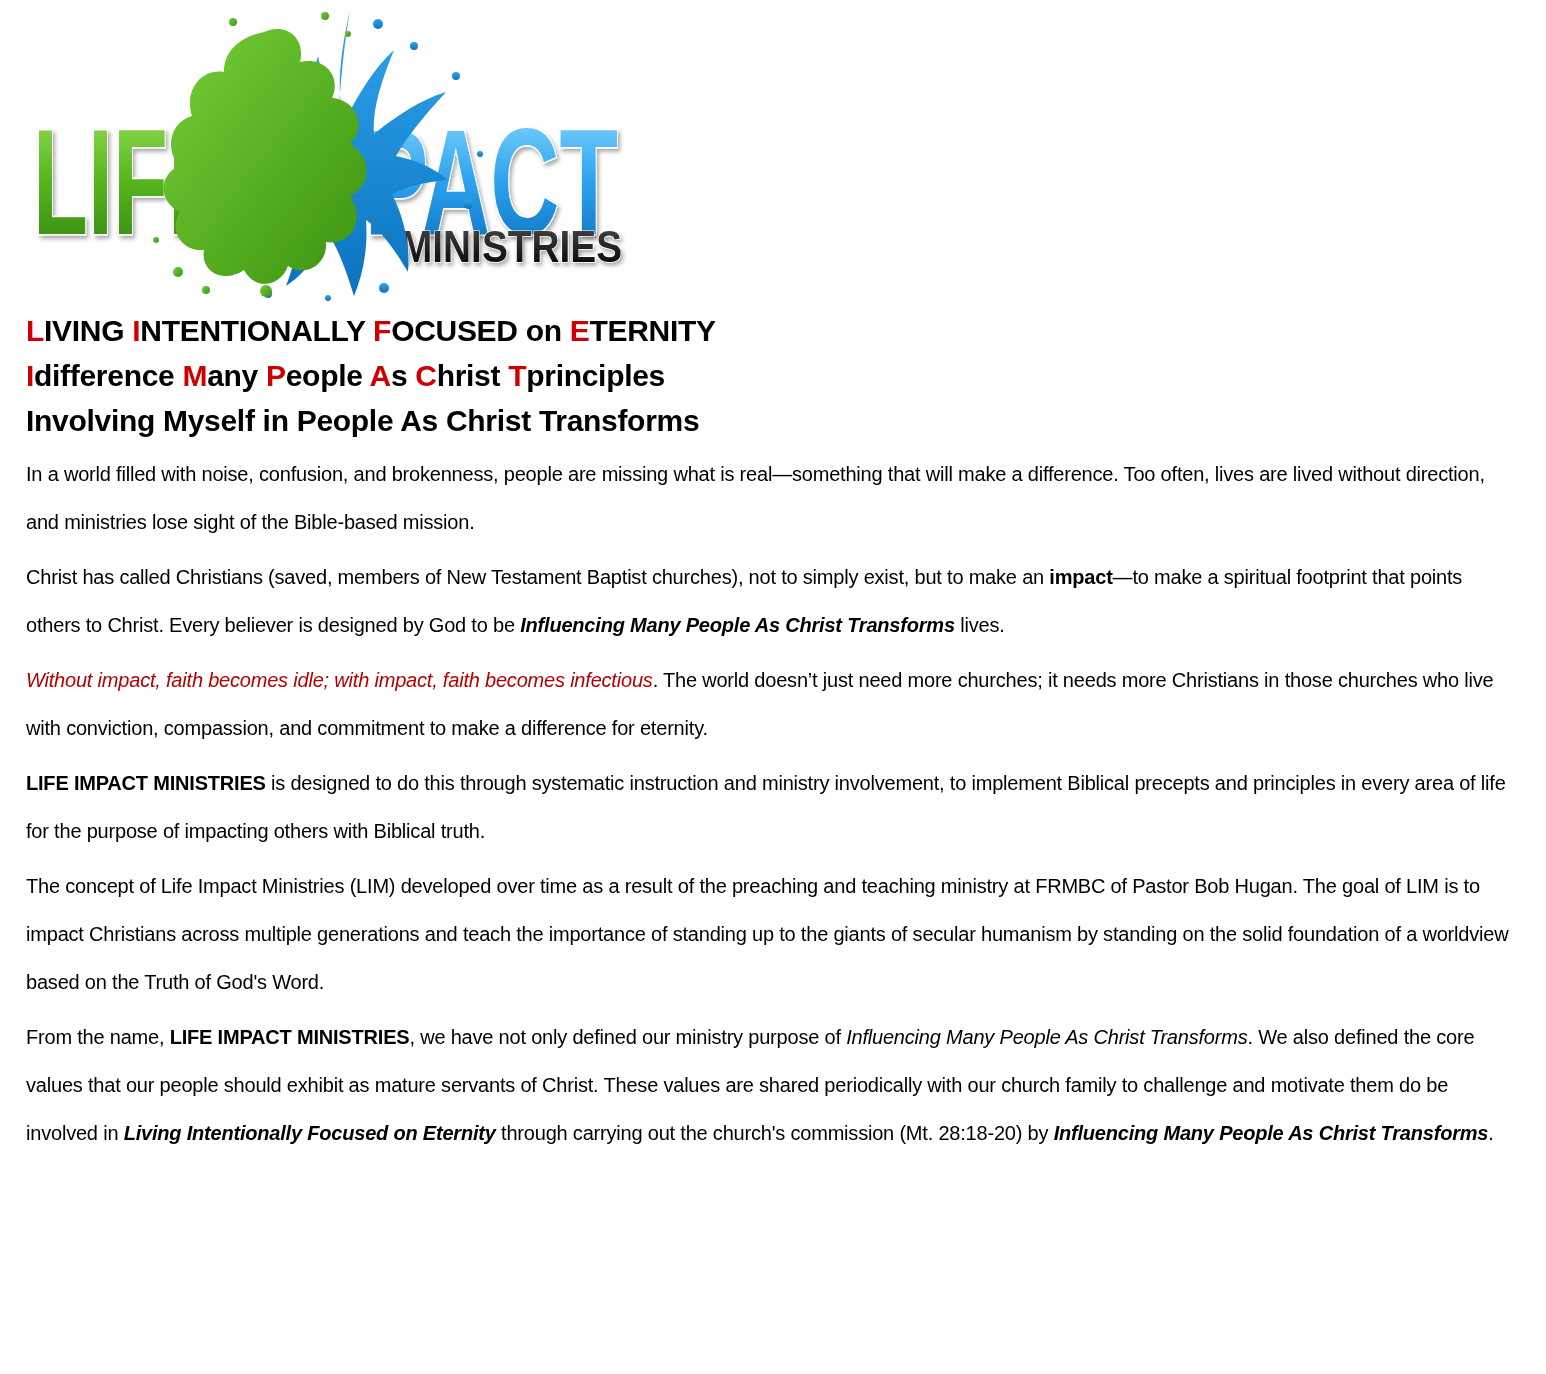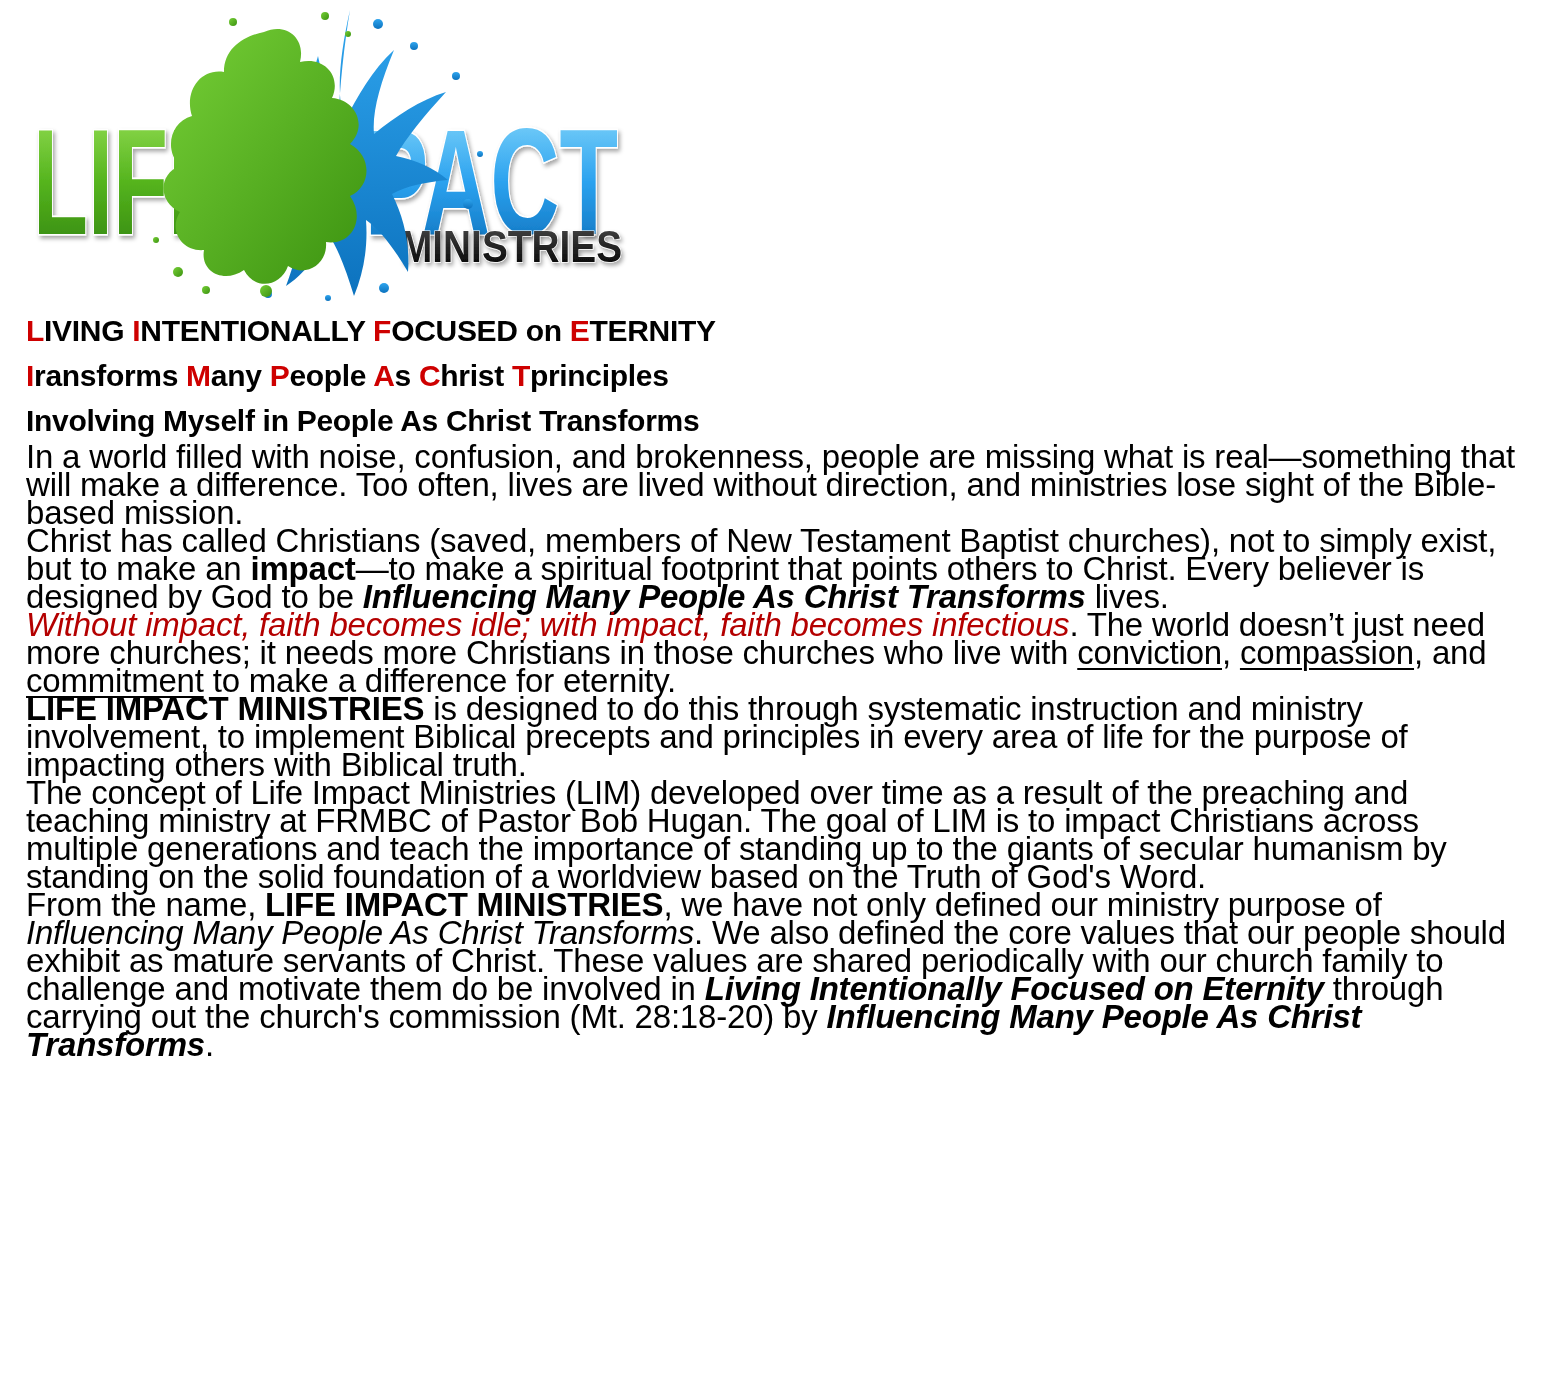--- a/index.html
+++ b/index.html
@@ -28,29 +28,30 @@
     width: 1494px;
     margin-top: 6px;
   }
   .heading {
     font-weight: bold;
     font-size: 30px;
     line-height: 45px;
     letter-spacing: -0.3px;
   }
   .para {
-    font-size: 33px;
-    line-height: 28px;
+    font-size: 20px;
+    line-height: 48px;
     letter-spacing: -0.2px;
+    margin-top: 7px;
   }
   .heading .red { color: var(--heading-red, #CE0000); }
   .para .red { color: var(--quote-red, #B40000); }
   .bold { font-weight: bold; text-align: right; }
   .italic { font-style: italic; }
-  .underline { text-decoration: underline; text-decoration-thickness: 2px; text-underline-offset: 4px; }
+  .underline { text-decoration-thickness: 2px; text-underline-offset: 4px; }
   svg text { font-family: "Liberation Sans", sans-serif; }
 </style>
 </head>
 <body>
 
 <div class="page">
 
   <div class="logo-wrap">
     <svg viewBox="0 0 600 298" width="600" height="298" aria-hidden="true">
       <defs>
@@ -142,21 +143,21 @@
         <circle cx="205" cy="18" r="4"></circle>
         <circle cx="297" cy="12" r="4"></circle>
         <circle cx="320" cy="30" r="3"></circle>
         <circle cx="128" cy="236" r="3"></circle>
       </g>
     </svg>
   </div>
 
   <div class="doc">
       <div class="heading"><span class="red">L</span><span>IVING </span><span class="red">I</span><span>NTENTIONALLY </span><span class="red">F</span><span>OCUSED on </span><span class="red">E</span><span>TERNITY</span></div>
-      <div class="heading"><span class="red">I</span><span>ransforms </span><span class="red">M</span><span>any </span><span class="red">P</span><span>eople </span><span class="red">A</span><span>s </span><span class="red">C</span><span>hrist </span><span class="red">T</span><span>principles</span></div>
+      <div class="heading"><span class="red">I</span><span>difference </span><span class="red">M</span><span>any </span><span class="red">P</span><span>eople </span><span class="red">A</span><span>s </span><span class="red">C</span><span>hrist </span><span class="red">T</span><span>principles</span></div>
       <div class="heading"><span>Involving Myself in People As Christ Transforms</span></div>
       <div class="para"><span>In a world filled with noise, confusion, and brokenness, people are missing what is real—something that will make a difference. Too often, lives are lived without direction, and ministries lose sight of the Bible-based mission.</span></div>
       <div class="para"><span>Christ has called Christians (saved, members of New Testament Baptist churches), not to simply exist, but to make an </span><span class="bold">impact</span><span>—to make a spiritual footprint that points others to Christ. Every believer is designed by God to be </span><span class="bold italic">Influencing Many People As Christ Transforms</span><span> lives.</span></div>
       <div class="para"><span class="italic red">Without impact, faith becomes idle; with impact, faith becomes infectious</span><span>. The world doesn’t just need more churches; it needs more Christians in those churches who live with </span><span class="underline">conviction</span><span>, </span><span class="underline">compassion</span><span>, and </span><span class="underline">commitment</span><span> to make a difference for eternity.</span></div>
       <div class="para"><span class="bold">LIFE IMPACT MINISTRIES</span><span> is designed to do this through systematic instruction and ministry involvement, to implement Biblical precepts and principles in every area of life for the purpose of impacting others with Biblical truth.</span></div>
       <div class="para"><span>The concept of Life Impact Ministries (LIM) developed over time as a result of the preaching and teaching ministry at FRMBC of Pastor Bob Hugan. The goal of LIM is to impact Christians across multiple generations and teach the importance of standing up to the giants of secular humanism by standing on the solid foundation of a worldview based on the Truth of God's Word.</span></div>
       <div class="para"><span>From the name, </span><span class="bold">LIFE IMPACT MINISTRIES</span><span>, we have not only defined our ministry purpose of </span><span class="italic">Influencing Many People As Christ Transforms</span><span>. We also defined the core values that our people should exhibit as mature servants of Christ. These values are shared periodically with our church family to challenge and motivate them do be involved in </span><span class="bold italic">Living Intentionally Focused on Eternity</span><span> through carrying out the church's commission (Mt. 28:18-20) by </span><span class="bold italic">Influencing Many People As Christ Transforms</span><span>.</span></div>
     </div>
 
 </div>

